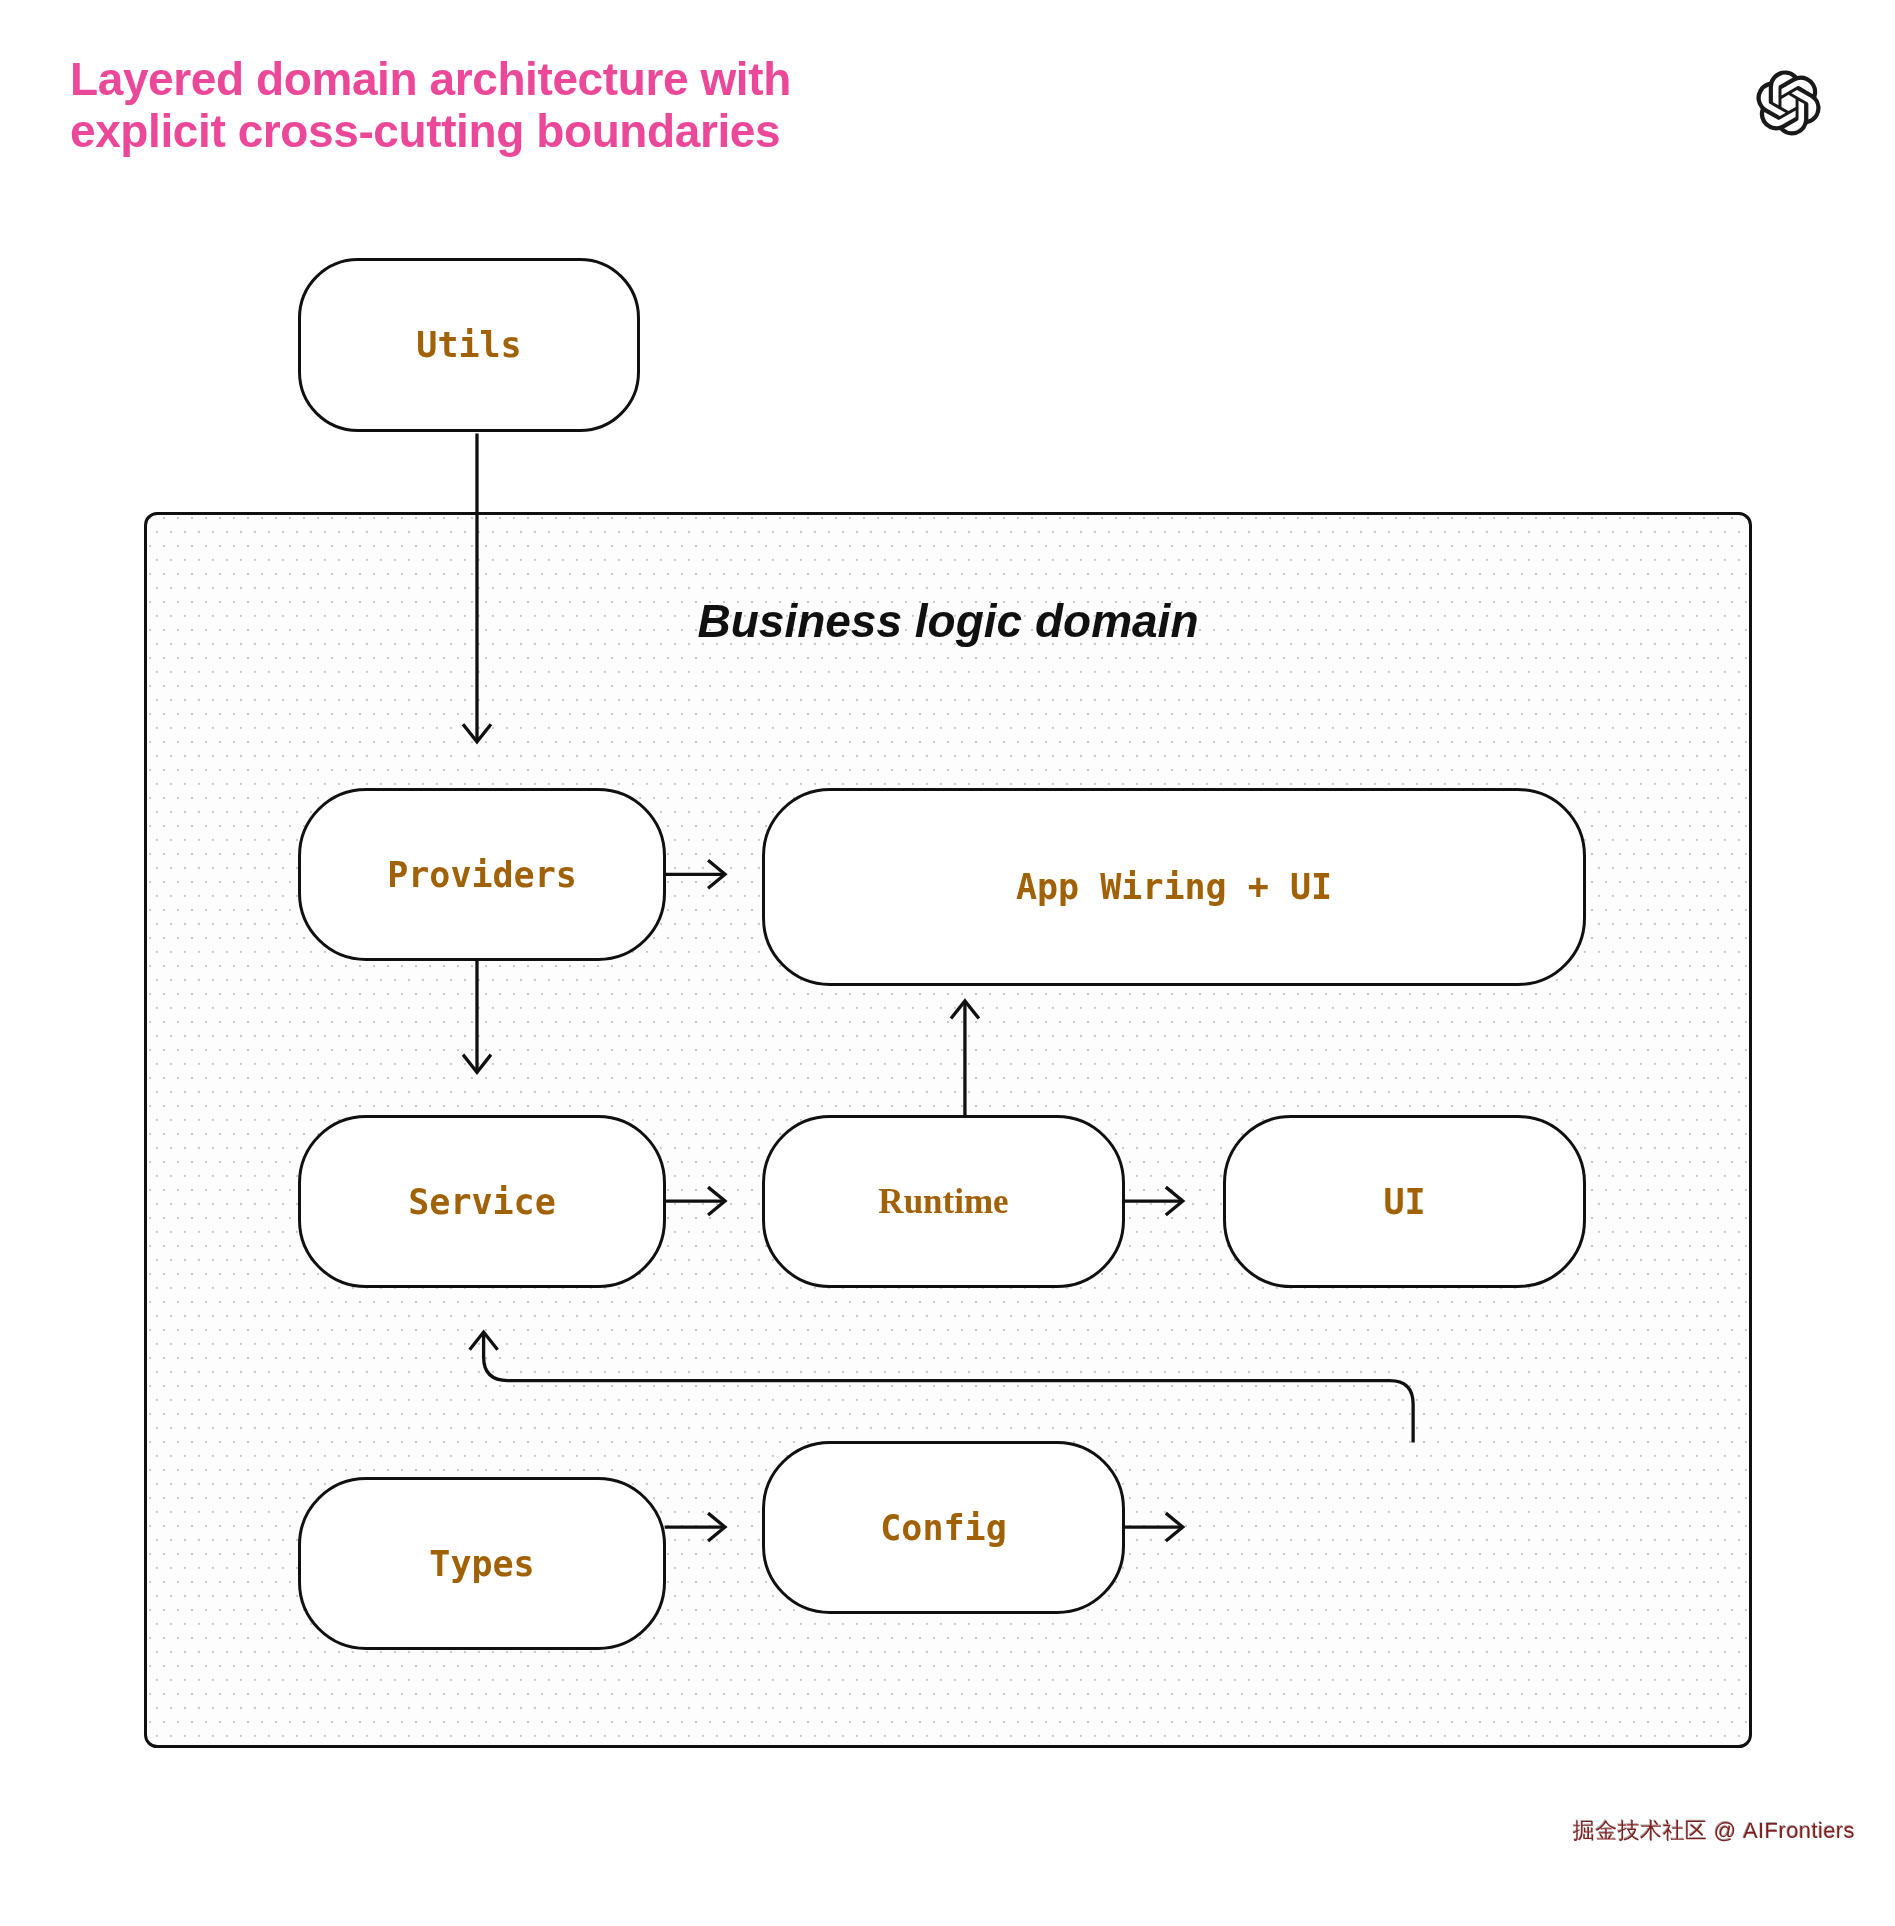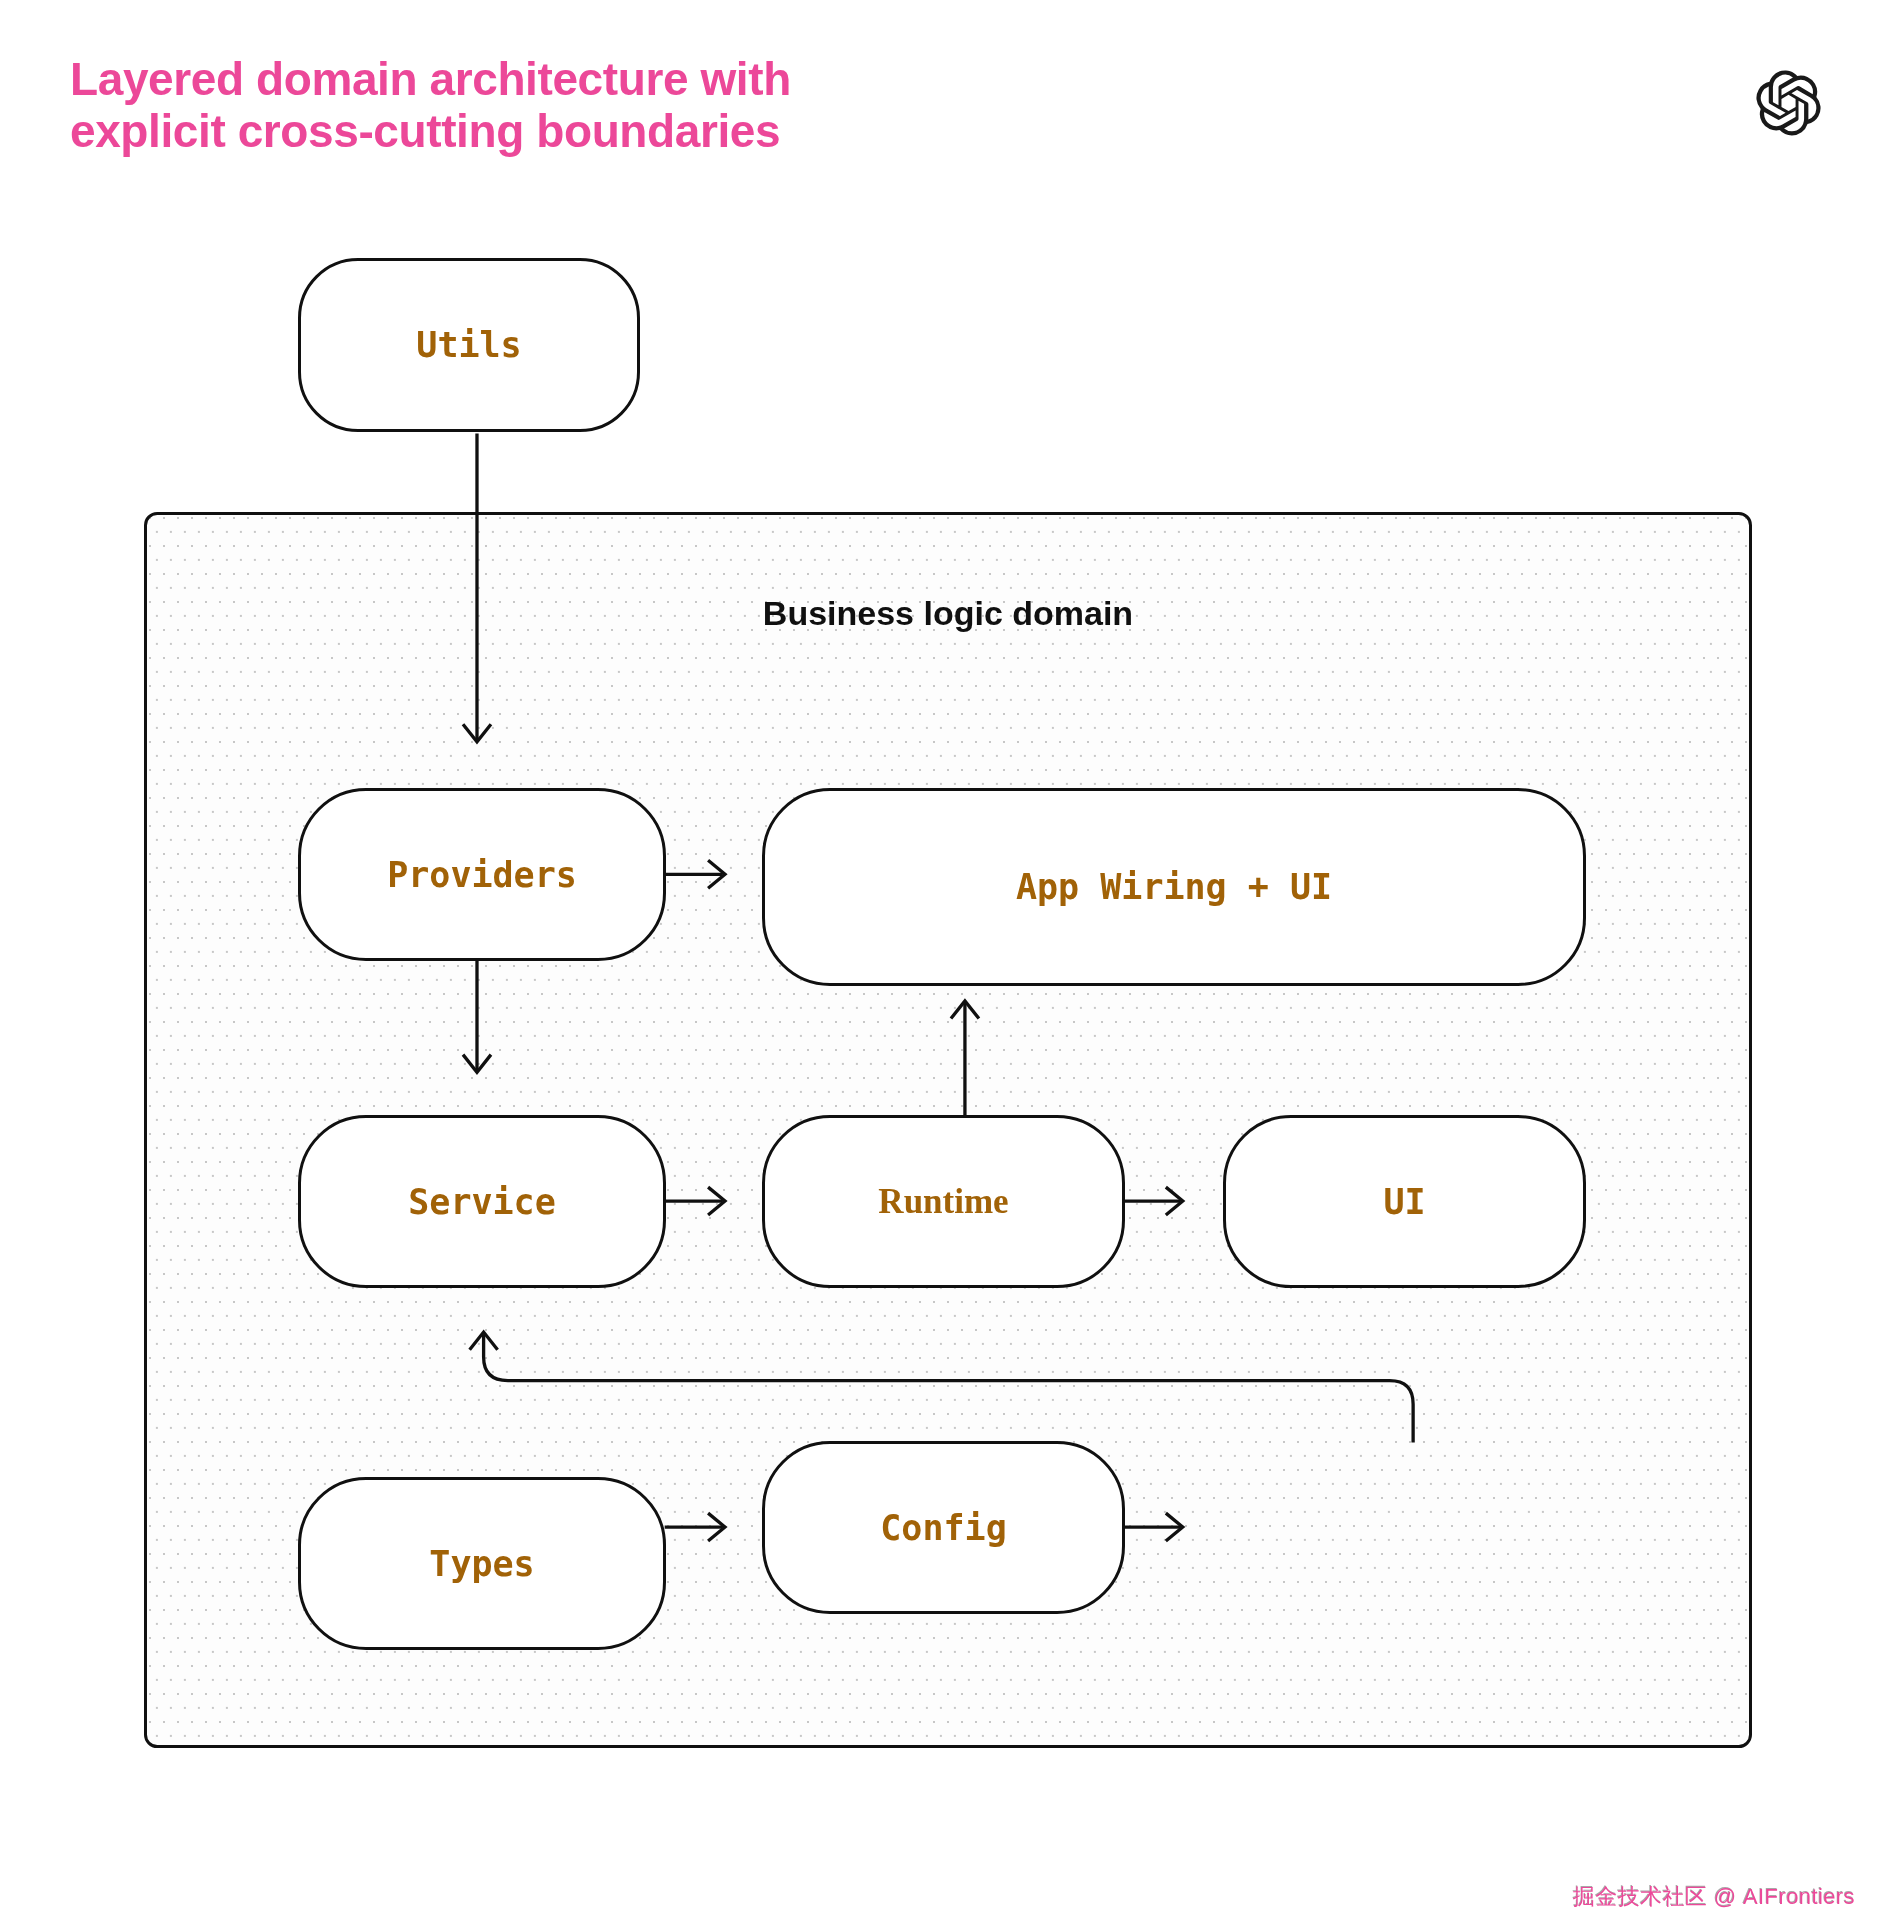--- a/index.html
+++ b/index.html
@@ -32,21 +32,21 @@
     background-image:
       radial-gradient(circle,#c7c7c7 1.3px, transparent 1.4px),
       radial-gradient(circle,#c7c7c7 1.3px, transparent 1.4px);
     background-size:14px 28px,14px 28px;
     background-position:2.9px 2.9px,10px 17px;
     z-index:1;
   }
   .domain-label{
     position:absolute;left:0;right:0;top:79px;
     text-align:center;
-    font-size:34px;font-weight:700;color:#101010;
+    font-size:46px;font-weight:700;color:#101010;font-style:italic;
   }
 
   
   .edges{
     position:absolute;left:0;top:0;width:1896px;height:1926px;
     z-index:5;pointer-events:none;
   }
   .edges path{
     stroke:#101010;stroke-width:4.5;fill:none;
     stroke-linejoin:miter;stroke-linecap:butt;
@@ -67,23 +67,23 @@
   #node-appwiring {left:762px;top:788px;width:824px;height:198px;}
   #node-service   {left:298px; top:1115px;width:368px; height:173px;}
   #node-runtime   {left:762px;top:1115px;width:363px; height:173px;font-family:Liberation Serif, serif;}
   #node-ui        {left:1223px;top:1115px;width:363px; height:173px;}
   #node-types     {left:298px; top:1441px;width:368px; height:173px;margin-top:36px;}
   #node-config    {left:762px;top:1441px;width:363px; height:173px;}
   #node-repo      {left:1223px;top:1441px;width:363px; height:173px;}
 
   
   .watermark{
-    position:absolute;right:41px;top:1882px;
+    position:absolute;right:41px;top:1816px;
     font-size:22px;font-weight:400;
-    color:#ec4899;
+    color:#7f1d1d;
     text-shadow:0.7px 0.7px 0 #ffffff, -0.7px -0.7px 0 #a8a8a8;
     letter-spacing:0.4px;
   }
 </style>
 </head>
 <body>
 
 <div class="page">
 
   <div class="title">

